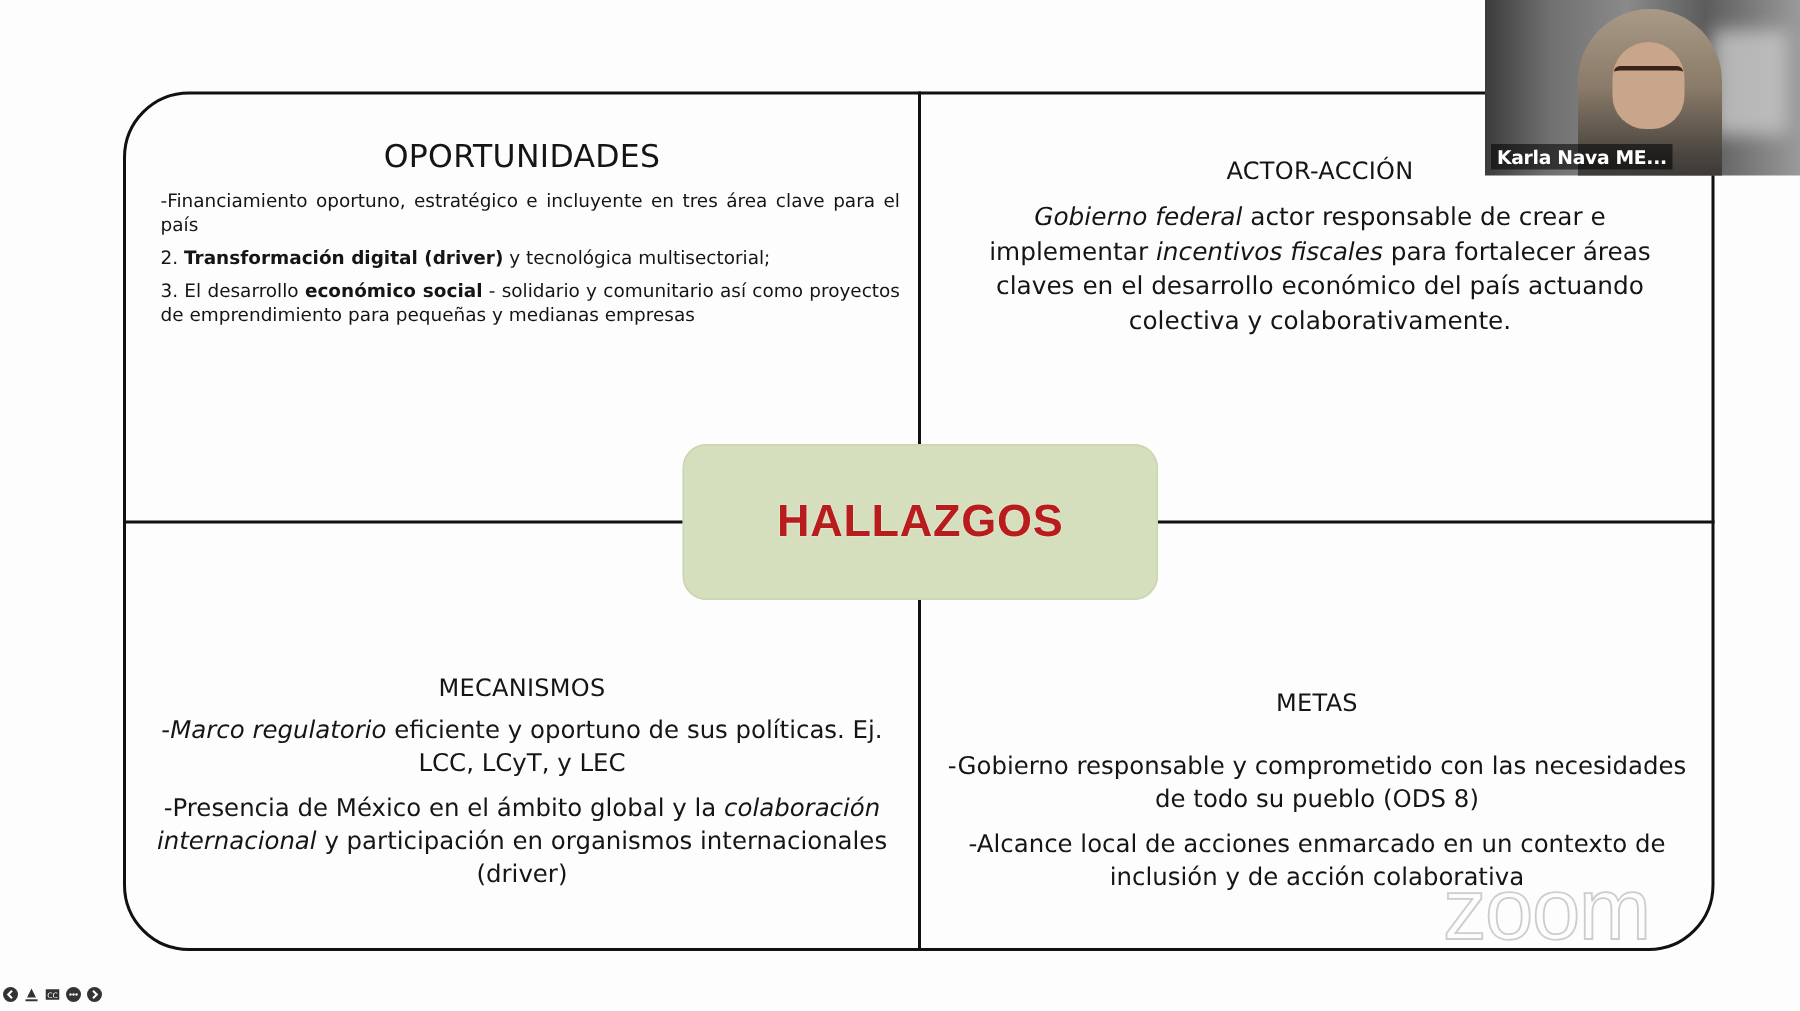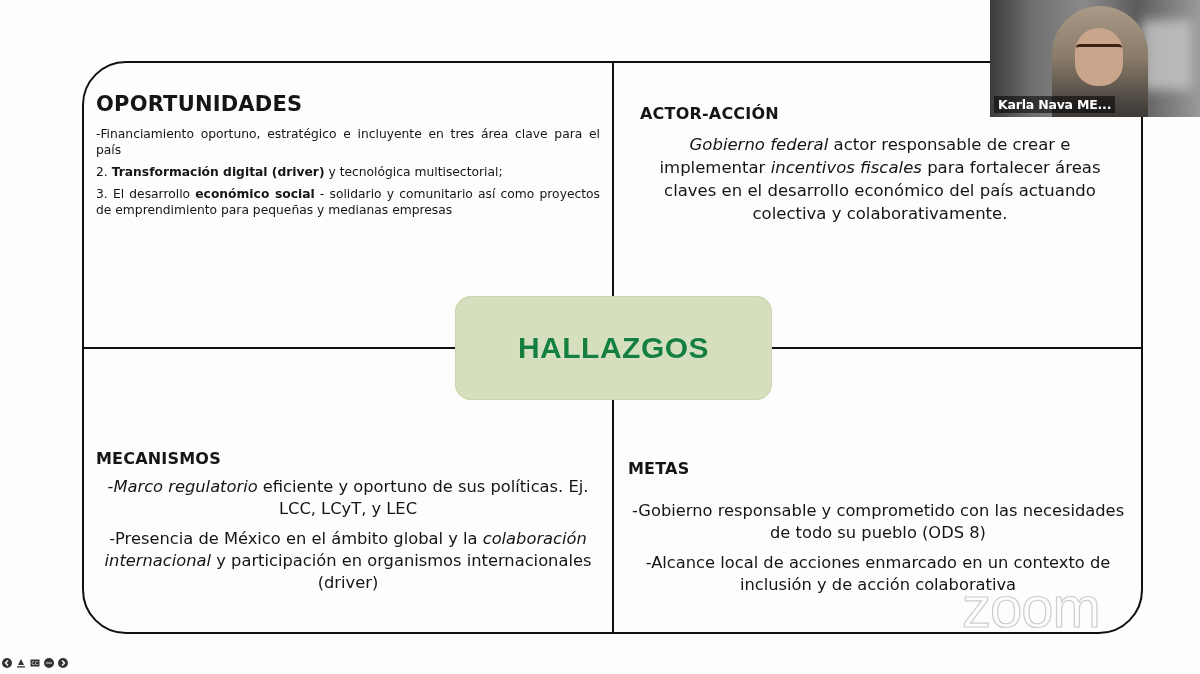--- a/index.html
+++ b/index.html
@@ -46,36 +46,36 @@
       background: #111;
     }
     .quad {
       position: absolute;
       box-sizing: border-box;
       font-family: "DejaVu Sans", sans-serif;
       color: #151515;
     }
     .quad h2 {
       margin: 0;
-      font-weight: bold;
-      text-align: left;
+      font-weight: normal;
+      text-align: center;
       letter-spacing: 0.2px;
     }
     
     .q-tl {
       left: 96px;
       top: 92px;
       width: 504px;
     }
     .q-tl h2 {
       font-size: 21px;
       margin-bottom: 10px;
     }
     .q-tl p {
-      margin: 0 0 6px 0;
+      margin: 0 0 6px 11px;
       font-size: 12.3px;
       line-height: 16px;
       text-align: justify;
     }
     .q-tl b { font-weight: bold; }
     
     .q-tr {
       left: 640px;
       top: 104px;
       width: 480px;
@@ -136,21 +136,21 @@
       display: flex;
       align-items: center;
       justify-content: center;
       box-shadow: inset 0 0 0 1px #cbd6b0;
     }
     .center-box span {
       font-family: "Liberation Sans", sans-serif;
       font-weight: bold;
       font-size: 30px;
       letter-spacing: 0.5px;
-      color: #15803d;
+      color: #b91c1c;
       text-shadow: 0 0 1px #fff;
     }
     
     .webcam {
       position: absolute;
       left: 990px;
       top: 0;
       width: 210px;
       height: 117px;
       background: linear-gradient(90deg, #3b3b3b 0%, #6f6f6f 20%, #8a8a8a 45%, #5c5c5c 70%, #9a9a9a 100%);

